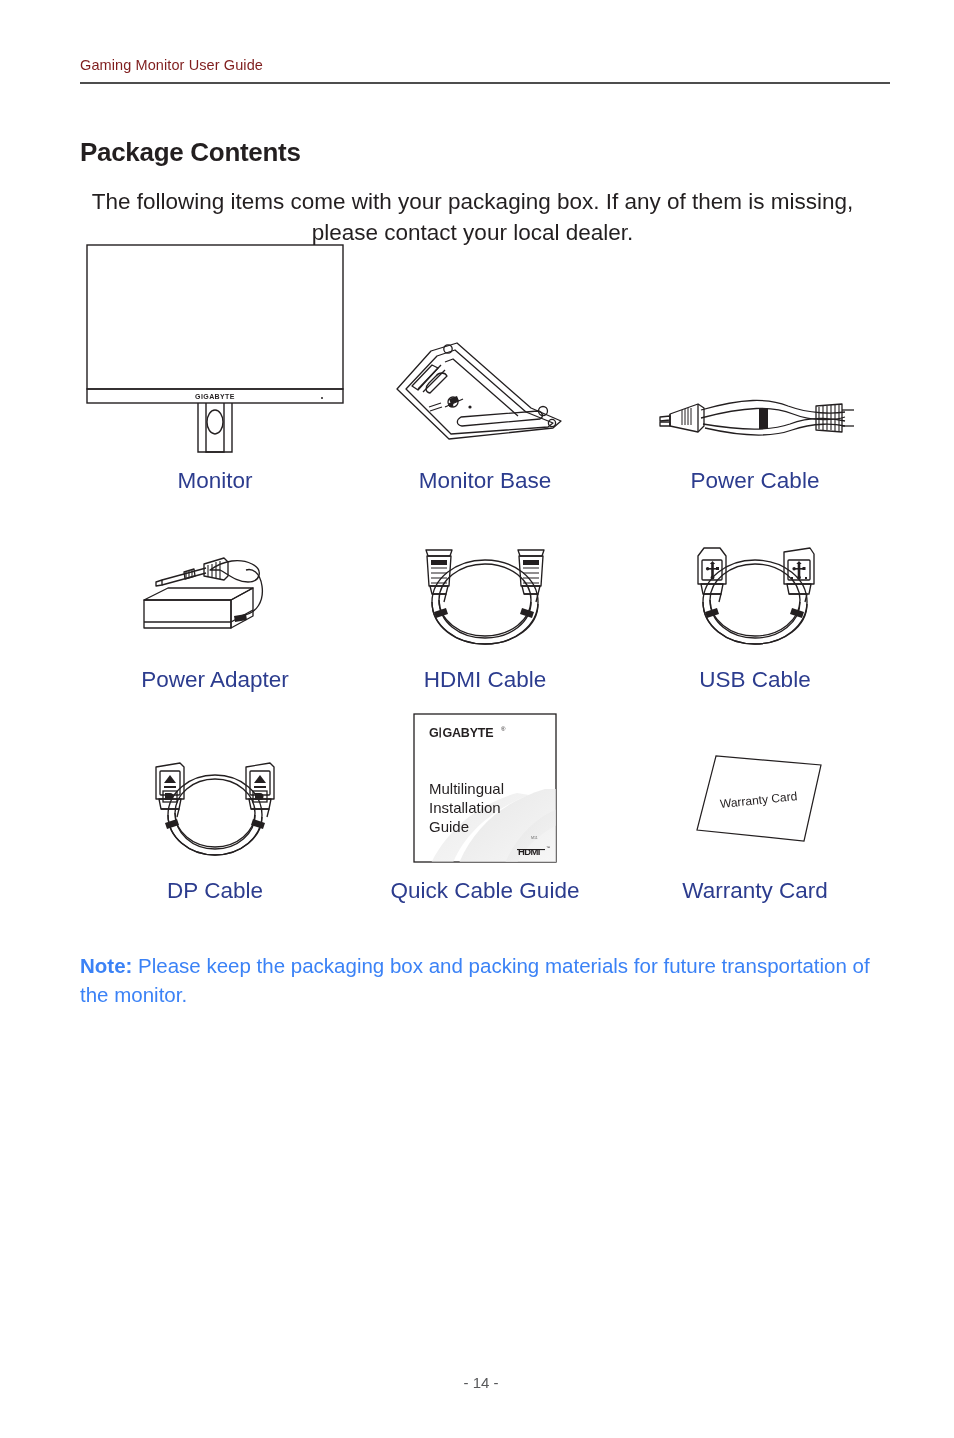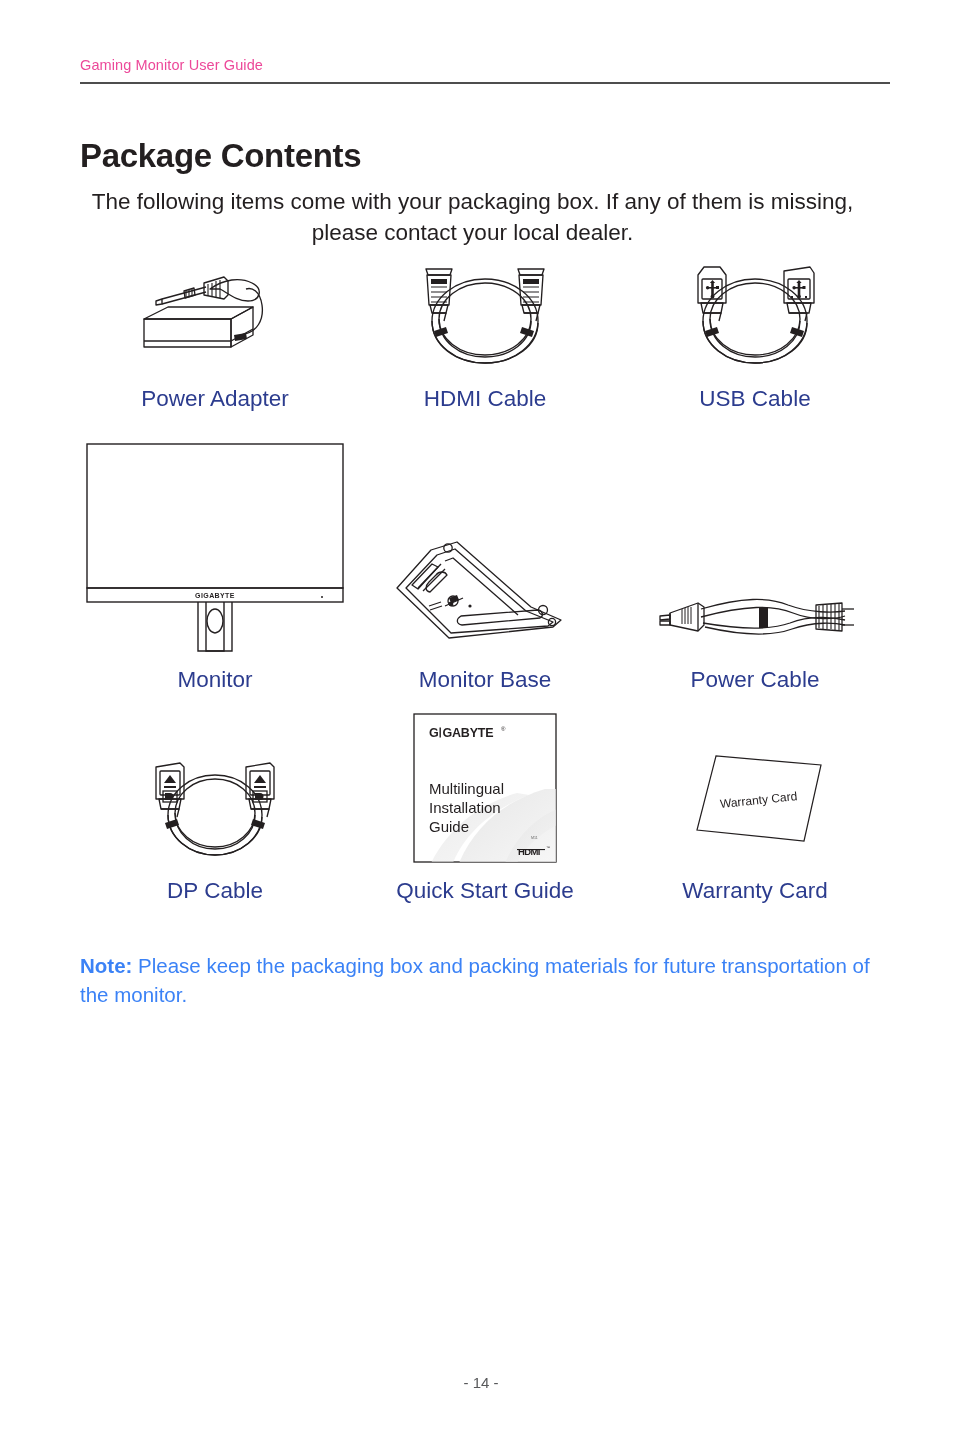--- a/index.html
+++ b/index.html
@@ -18,36 +18,36 @@
 
   
   .page-header {
     position: absolute;
     left: 80px;
     top: 58px;
     width: 810px;
   }
   .header-text {
     font-size: 14.5px;
-    color: #ec4899;
+    color: #7f1d1d;
     letter-spacing: 0.1px;
     line-height: 1;
   }
   .header-rule {
     margin-top: 9px;
     border-bottom: 2px solid #4d4d4d;
     width: 810px;
   }
 
   
   .page-title {
     position: absolute;
     left: 80px;
     top: 110px;
-    font-size: 33px;
+    font-size: 26px;
     font-weight: bold;
     letter-spacing: -0.3px;
     color: #231f20;
     margin-top: 27px;
   }
   .intro {
     position: absolute;
     left: 80px;
     top: 163px;
     width: 785px;
@@ -126,20 +126,124 @@
 <div class="page-header">
   <div class="header-text">Gaming Monitor User Guide</div>
   <div class="header-rule"></div>
 </div>
 
 <h1 class="page-title">Package Contents</h1>
 <p class="intro">The following items come with your packaging box. If any of them is missing, please contact your local dealer.</p>
 
 <div class="items-grid">
 
+  <div class="item-row row1">
+
+    <div class="item-cell">
+      <div class="art-box">
+        <svg width="262" height="212" viewBox="0 0 262 212">
+          <g fill="none" stroke="#231f20" stroke-width="1.4">
+
+            <rect x="3" y="3" width="256" height="144"></rect>
+
+            <rect x="3" y="147" width="256" height="14"></rect>
+
+            <path d="M114 161 L114 210 L148 210 L148 161"></path>
+
+            <path d="M122 161 L122 210 L140 210 L140 161"></path>
+
+            <ellipse cx="131" cy="180" rx="8" ry="12"></ellipse>
+          </g>
+
+          <text x="131" y="157" font-family="'Liberation Sans', sans-serif" font-size="7" font-weight="bold" letter-spacing="0.4" text-anchor="middle" fill="#231f20">GIGABYTE</text>
+
+          <circle cx="238" cy="156" r="1" fill="#231f20"></circle>
+        </svg>
+      </div>
+      <div class="item-label">Monitor</div>
+    </div>
+
+    <div class="item-cell">
+      <div class="art-box">
+        <svg width="200" height="125" viewBox="0 0 200 125">
+          <g fill="none" stroke="#231f20" stroke-width="1.3" stroke-linejoin="round">
+
+            <path d="M46 22 L72 14 L146 79 L176 92 L168 99 L64 110 L12 60 Z"></path>
+
+            <path d="M52 27 L70 21 L141 83 L168 94 L163 98 L66 105 L21 60 Z"></path>
+
+            <path d="M60 33 L68 30 L133 87"></path>
+            <path d="M33 60 L56 36"></path>
+            <path d="M38 63 L60 41"></path>
+
+            <path d="M27 57 L47 36 L53 39 L33 61 Z"></path>
+
+            <path d="M44 54 C40 58 40 63 45 64 L62 47 C60 43 54 43 51 47 Z"></path>
+
+            <path d="M76 88 C71 91 71 96 77 97 L155 90 C159 88 158 83 153 82 Z"></path>
+
+            <circle cx="63" cy="20" r="4.2"></circle>
+            <circle cx="158" cy="82" r="4.5"></circle>
+            <circle cx="167" cy="94" r="3.6"></circle>
+
+            <circle cx="68" cy="73" r="5"></circle>
+            <path d="M60 78 L78 70"></path>
+          </g>
+
+          <g fill="#231f20">
+            <path d="M64 70 l8 -3 l2 5 l-8 3 z"></path>
+            <circle cx="66" cy="76" r="2.4"></circle>
+            <circle cx="85" cy="78" r="1.6"></circle>
+          </g>
+          <g fill="none" stroke="#231f20" stroke-width="1.1">
+            <path d="M44 78 L56 74"></path>
+            <path d="M45 82 L57 78"></path>
+          </g>
+        </svg>
+      </div>
+      <div class="item-label">Monitor Base</div>
+    </div>
+
+    <div class="item-cell">
+      <div class="art-box">
+        <svg width="215" height="70" viewBox="0 0 215 70">
+          <g fill="none" stroke="#231f20" stroke-width="1.3" stroke-linejoin="round">
+
+            <path d="M22 30 L50 20 L56 24 L56 42 L50 48 L22 42 Z"></path>
+            <path d="M22 30 L22 42"></path>
+            <path d="M50 20 L50 48"></path>
+
+            <path d="M12 33 L22 32 L22 36 L12 37 Z"></path>
+            <path d="M12 38 L22 38 L22 42 L12 42 Z"></path>
+
+            <path d="M53 26 C95 14 120 14 140 22 C162 30 185 30 197 28"></path>
+            <path d="M53 34 C98 22 125 22 145 30 C165 38 188 36 197 33"></path>
+            <path d="M55 40 C90 46 120 48 142 40 C162 32 185 34 197 37"></path>
+            <path d="M57 44 C92 52 122 54 144 46 C166 38 188 40 197 42"></path>
+
+            <path d="M168 22 L194 20 L194 48 L168 46 Z"></path>
+            <path d="M194 26 L206 26"></path>
+            <path d="M194 42 L206 42"></path>
+          </g>
+
+          <rect x="111" y="24" width="9" height="21" fill="#231f20"></rect>
+
+          <g stroke="#231f20" stroke-width="1.1">
+            <path d="M171 23 L171 45 M175 22 L175 46 M179 22 L179 46 M183 21 L183 46 M187 21 L187 47 M191 21 L191 47"></path>
+          </g>
+
+          <g stroke="#231f20" stroke-width="1">
+            <path d="M34 26 L34 41 M37 25 L37 41 M40 24 L40 41 M43 24 L43 41"></path>
+          </g>
+        </svg>
+      </div>
+      <div class="item-label">Power Cable</div>
+    </div>
+  </div>
+
   <div class="item-row row2">
 
     <div class="item-cell">
       <div class="art-box">
         <svg width="175" height="110" viewBox="0 0 175 110">
           <g fill="none" stroke="#231f20" stroke-width="1.35" stroke-linejoin="round">
 
             <path d="M16 62 L40 50 L125 50 L103 62 Z"></path>
 
             <path d="M16 62 L16 90 L103 90 L103 62 Z"></path>
@@ -255,124 +359,20 @@
             <rect x="135" y="37" width="2" height="2"></rect>
           </g>
 
           <g fill="#231f20">
             <path d="M35 72 L47 68 L49 74 L37 78 Z"></path>
             <path d="M122 68 L134 72 L132 78 L120 74 Z"></path>
           </g>
         </svg>
       </div>
       <div class="item-label">USB Cable</div>
-    </div>
-  </div>
-
-  <div class="item-row row1">
-
-    <div class="item-cell">
-      <div class="art-box">
-        <svg width="262" height="212" viewBox="0 0 262 212">
-          <g fill="none" stroke="#231f20" stroke-width="1.4">
-
-            <rect x="3" y="3" width="256" height="144"></rect>
-
-            <rect x="3" y="147" width="256" height="14"></rect>
-
-            <path d="M114 161 L114 210 L148 210 L148 161"></path>
-
-            <path d="M122 161 L122 210 L140 210 L140 161"></path>
-
-            <ellipse cx="131" cy="180" rx="8" ry="12"></ellipse>
-          </g>
-
-          <text x="131" y="157" font-family="'Liberation Sans', sans-serif" font-size="7" font-weight="bold" letter-spacing="0.4" text-anchor="middle" fill="#231f20">GIGABYTE</text>
-
-          <circle cx="238" cy="156" r="1" fill="#231f20"></circle>
-        </svg>
-      </div>
-      <div class="item-label">Monitor</div>
-    </div>
-
-    <div class="item-cell">
-      <div class="art-box">
-        <svg width="200" height="125" viewBox="0 0 200 125">
-          <g fill="none" stroke="#231f20" stroke-width="1.3" stroke-linejoin="round">
-
-            <path d="M46 22 L72 14 L146 79 L176 92 L168 99 L64 110 L12 60 Z"></path>
-
-            <path d="M52 27 L70 21 L141 83 L168 94 L163 98 L66 105 L21 60 Z"></path>
-
-            <path d="M60 33 L68 30 L133 87"></path>
-            <path d="M33 60 L56 36"></path>
-            <path d="M38 63 L60 41"></path>
-
-            <path d="M27 57 L47 36 L53 39 L33 61 Z"></path>
-
-            <path d="M44 54 C40 58 40 63 45 64 L62 47 C60 43 54 43 51 47 Z"></path>
-
-            <path d="M76 88 C71 91 71 96 77 97 L155 90 C159 88 158 83 153 82 Z"></path>
-
-            <circle cx="63" cy="20" r="4.2"></circle>
-            <circle cx="158" cy="82" r="4.5"></circle>
-            <circle cx="167" cy="94" r="3.6"></circle>
-
-            <circle cx="68" cy="73" r="5"></circle>
-            <path d="M60 78 L78 70"></path>
-          </g>
-
-          <g fill="#231f20">
-            <path d="M64 70 l8 -3 l2 5 l-8 3 z"></path>
-            <circle cx="66" cy="76" r="2.4"></circle>
-            <circle cx="85" cy="78" r="1.6"></circle>
-          </g>
-          <g fill="none" stroke="#231f20" stroke-width="1.1">
-            <path d="M44 78 L56 74"></path>
-            <path d="M45 82 L57 78"></path>
-          </g>
-        </svg>
-      </div>
-      <div class="item-label">Monitor Base</div>
-    </div>
-
-    <div class="item-cell">
-      <div class="art-box">
-        <svg width="215" height="70" viewBox="0 0 215 70">
-          <g fill="none" stroke="#231f20" stroke-width="1.3" stroke-linejoin="round">
-
-            <path d="M22 30 L50 20 L56 24 L56 42 L50 48 L22 42 Z"></path>
-            <path d="M22 30 L22 42"></path>
-            <path d="M50 20 L50 48"></path>
-
-            <path d="M12 33 L22 32 L22 36 L12 37 Z"></path>
-            <path d="M12 38 L22 38 L22 42 L12 42 Z"></path>
-
-            <path d="M53 26 C95 14 120 14 140 22 C162 30 185 30 197 28"></path>
-            <path d="M53 34 C98 22 125 22 145 30 C165 38 188 36 197 33"></path>
-            <path d="M55 40 C90 46 120 48 142 40 C162 32 185 34 197 37"></path>
-            <path d="M57 44 C92 52 122 54 144 46 C166 38 188 40 197 42"></path>
-
-            <path d="M168 22 L194 20 L194 48 L168 46 Z"></path>
-            <path d="M194 26 L206 26"></path>
-            <path d="M194 42 L206 42"></path>
-          </g>
-
-          <rect x="111" y="24" width="9" height="21" fill="#231f20"></rect>
-
-          <g stroke="#231f20" stroke-width="1.1">
-            <path d="M171 23 L171 45 M175 22 L175 46 M179 22 L179 46 M183 21 L183 46 M187 21 L187 47 M191 21 L191 47"></path>
-          </g>
-
-          <g stroke="#231f20" stroke-width="1">
-            <path d="M34 26 L34 41 M37 25 L37 41 M40 24 L40 41 M43 24 L43 41"></path>
-          </g>
-        </svg>
-      </div>
-      <div class="item-label">Power Cable</div>
     </div>
   </div>
 
   <div class="item-row row3">
 
     <div class="item-cell">
       <div class="art-box">
         <svg width="162" height="110" viewBox="0 0 162 110">
           <g fill="none" stroke="#231f20" stroke-width="1.35" stroke-linejoin="round">
 
@@ -450,21 +450,21 @@
 
           <text x="118" y="126" font-family="'Liberation Sans', sans-serif" font-size="3.6" fill="#6b6b6b">M11</text>
 
           <g>
             <text x="105" y="142" font-family="'Liberation Sans', sans-serif" font-size="9.5" font-weight="bold" letter-spacing="-0.6" fill="#231f20">HDMI</text>
             <rect x="104" y="136" width="28" height="1.1" fill="#231f20"></rect>
             <text x="133" y="136" font-family="'Liberation Sans', sans-serif" font-size="4" fill="#231f20">™</text>
           </g>
         </svg>
       </div>
-      <div class="item-label">Quick Start Guide</div>
+      <div class="item-label">Quick Cable Guide</div>
     </div>
 
     <div class="item-cell">
       <div class="art-box">
         <svg width="165" height="125" viewBox="0 0 165 125">
 
           <path d="M24 92 L43 18 L148 27 L131 103 Z" fill="#ffffff" stroke="#231f20" stroke-width="1.2"></path>
           <text x="86" y="66" font-family="'Liberation Sans', sans-serif" font-size="12" fill="#231f20" text-anchor="middle" transform="rotate(-6 86 66)">Warranty Card</text>
         </svg>
       </div>

